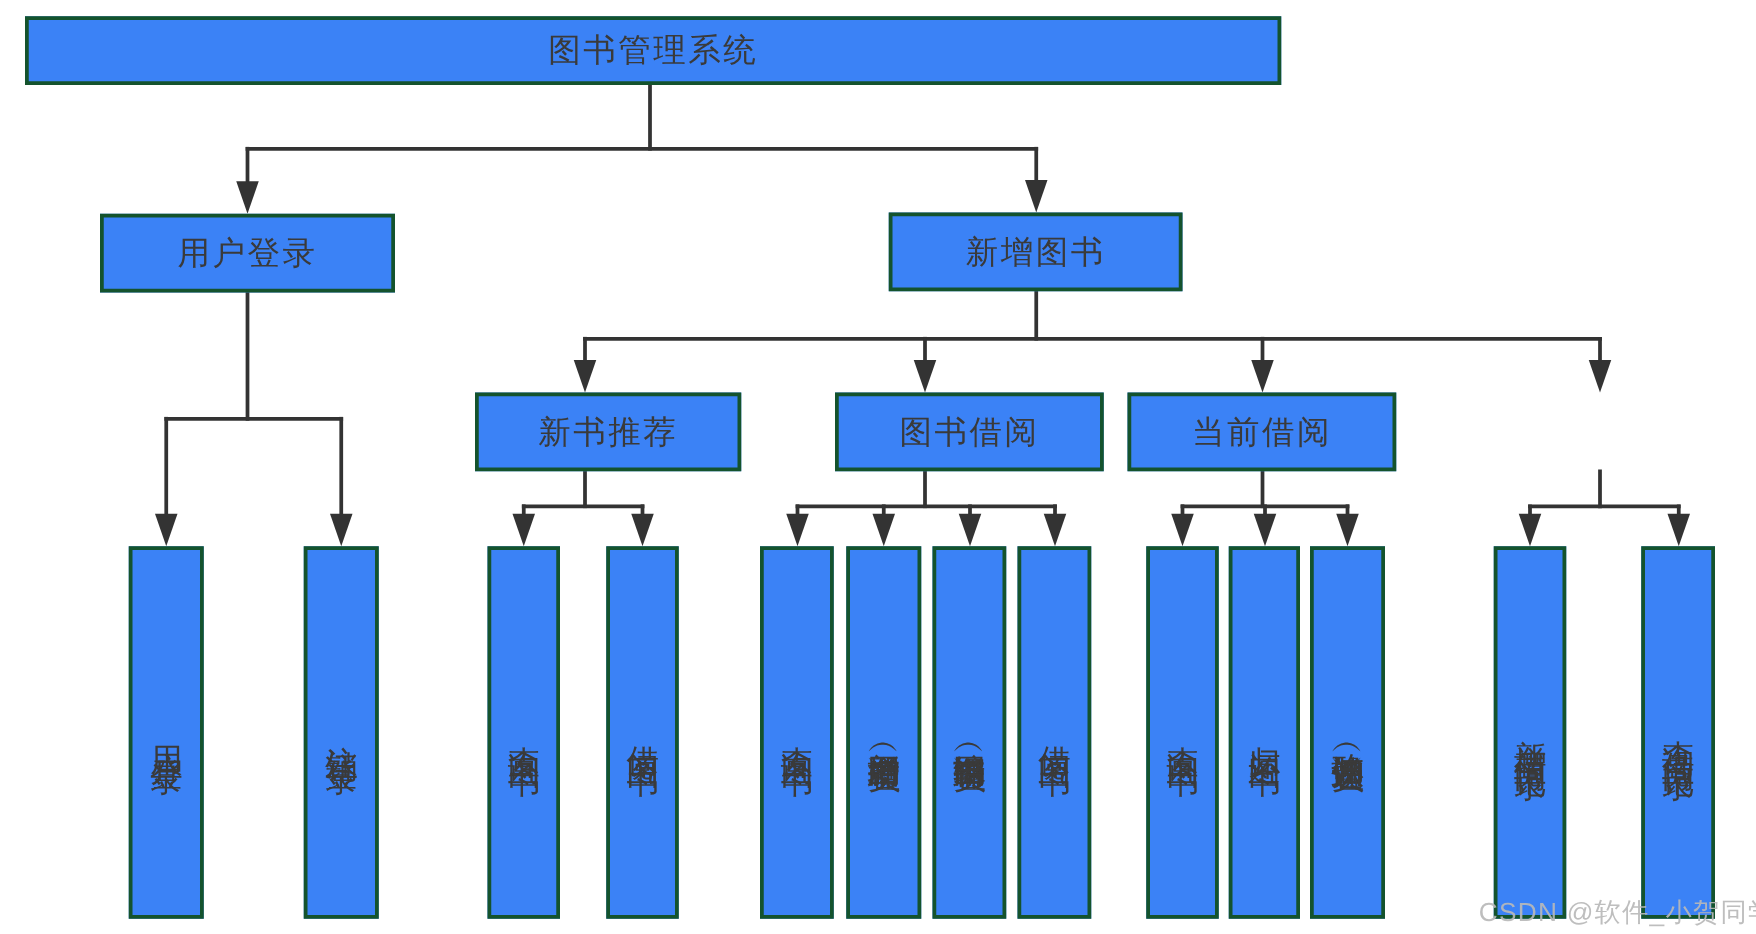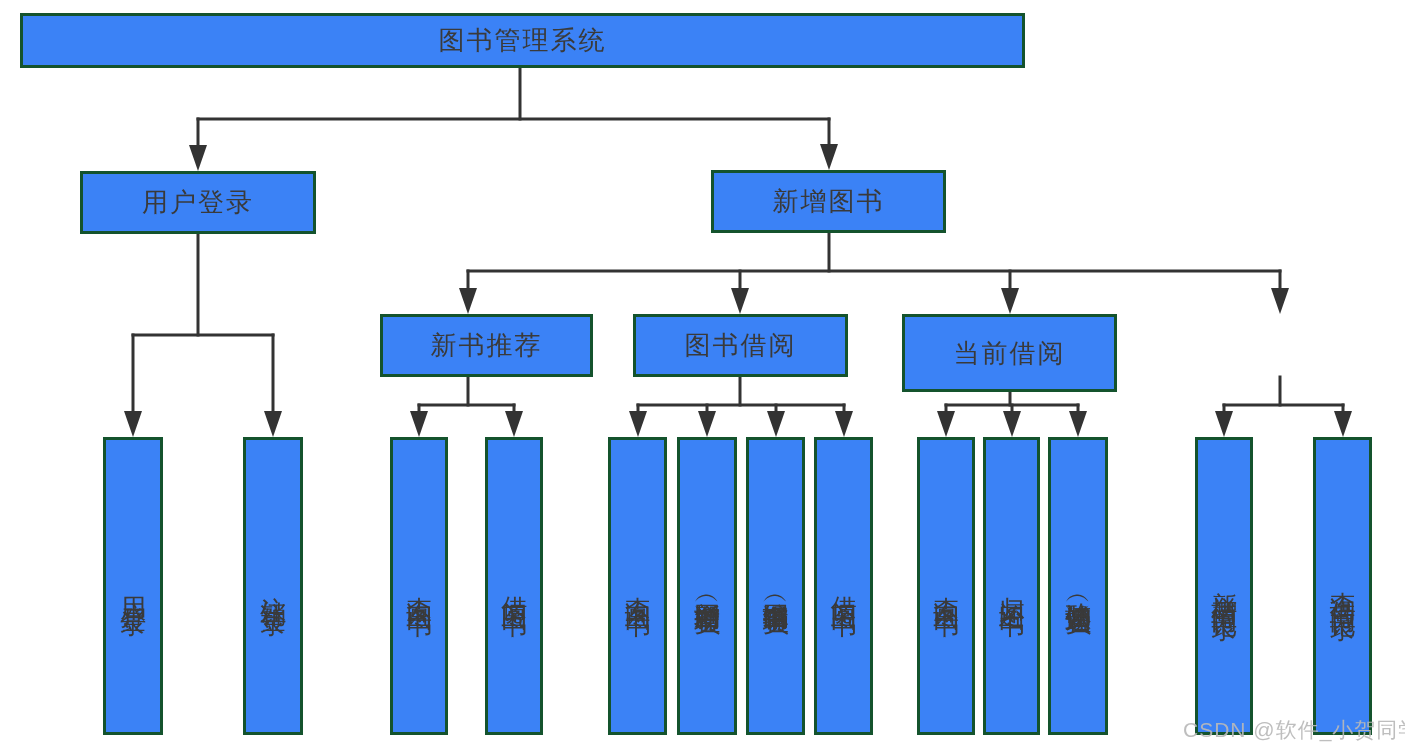--- a/index.html
+++ b/index.html
@@ -126,24 +126,24 @@
   <div class="node" style="left:80px; top:171px; width:236px; height:63px">
     <span class="label">用户登录</span>
   </div>
   <div class="node" style="left:711px; top:170px; width:235px; height:63px">
     <span class="label">新增图书</span>
   </div>
 
   <div class="node" style="left:380px; top:314px; width:213px; height:63px">
     <span class="label">新书推荐</span>
   </div>
-  <div class="node" style="left:633px; top:314px; width:215px; height:63px">
+  <div class="node" style="left:668px; top:314px; width:215px; height:63px">
     <span class="label">图书借阅</span>
   </div>
-  <div class="node" style="left:902px; top:314px; width:215px; height:78px">
+  <div class="node" style="left:902px; top:314px; width:215px; height:63px">
     <span class="label">当前借阅</span>
   </div>
 
   <div class="node" style="left:103px; top:437px; width:60px; height:298px">
     <span class="vtext">用户登录</span>
   </div>
   <div class="node" style="left:243px; top:437px; width:60px; height:298px">
     <span class="vtext">注销登录</span>
   </div>
 

